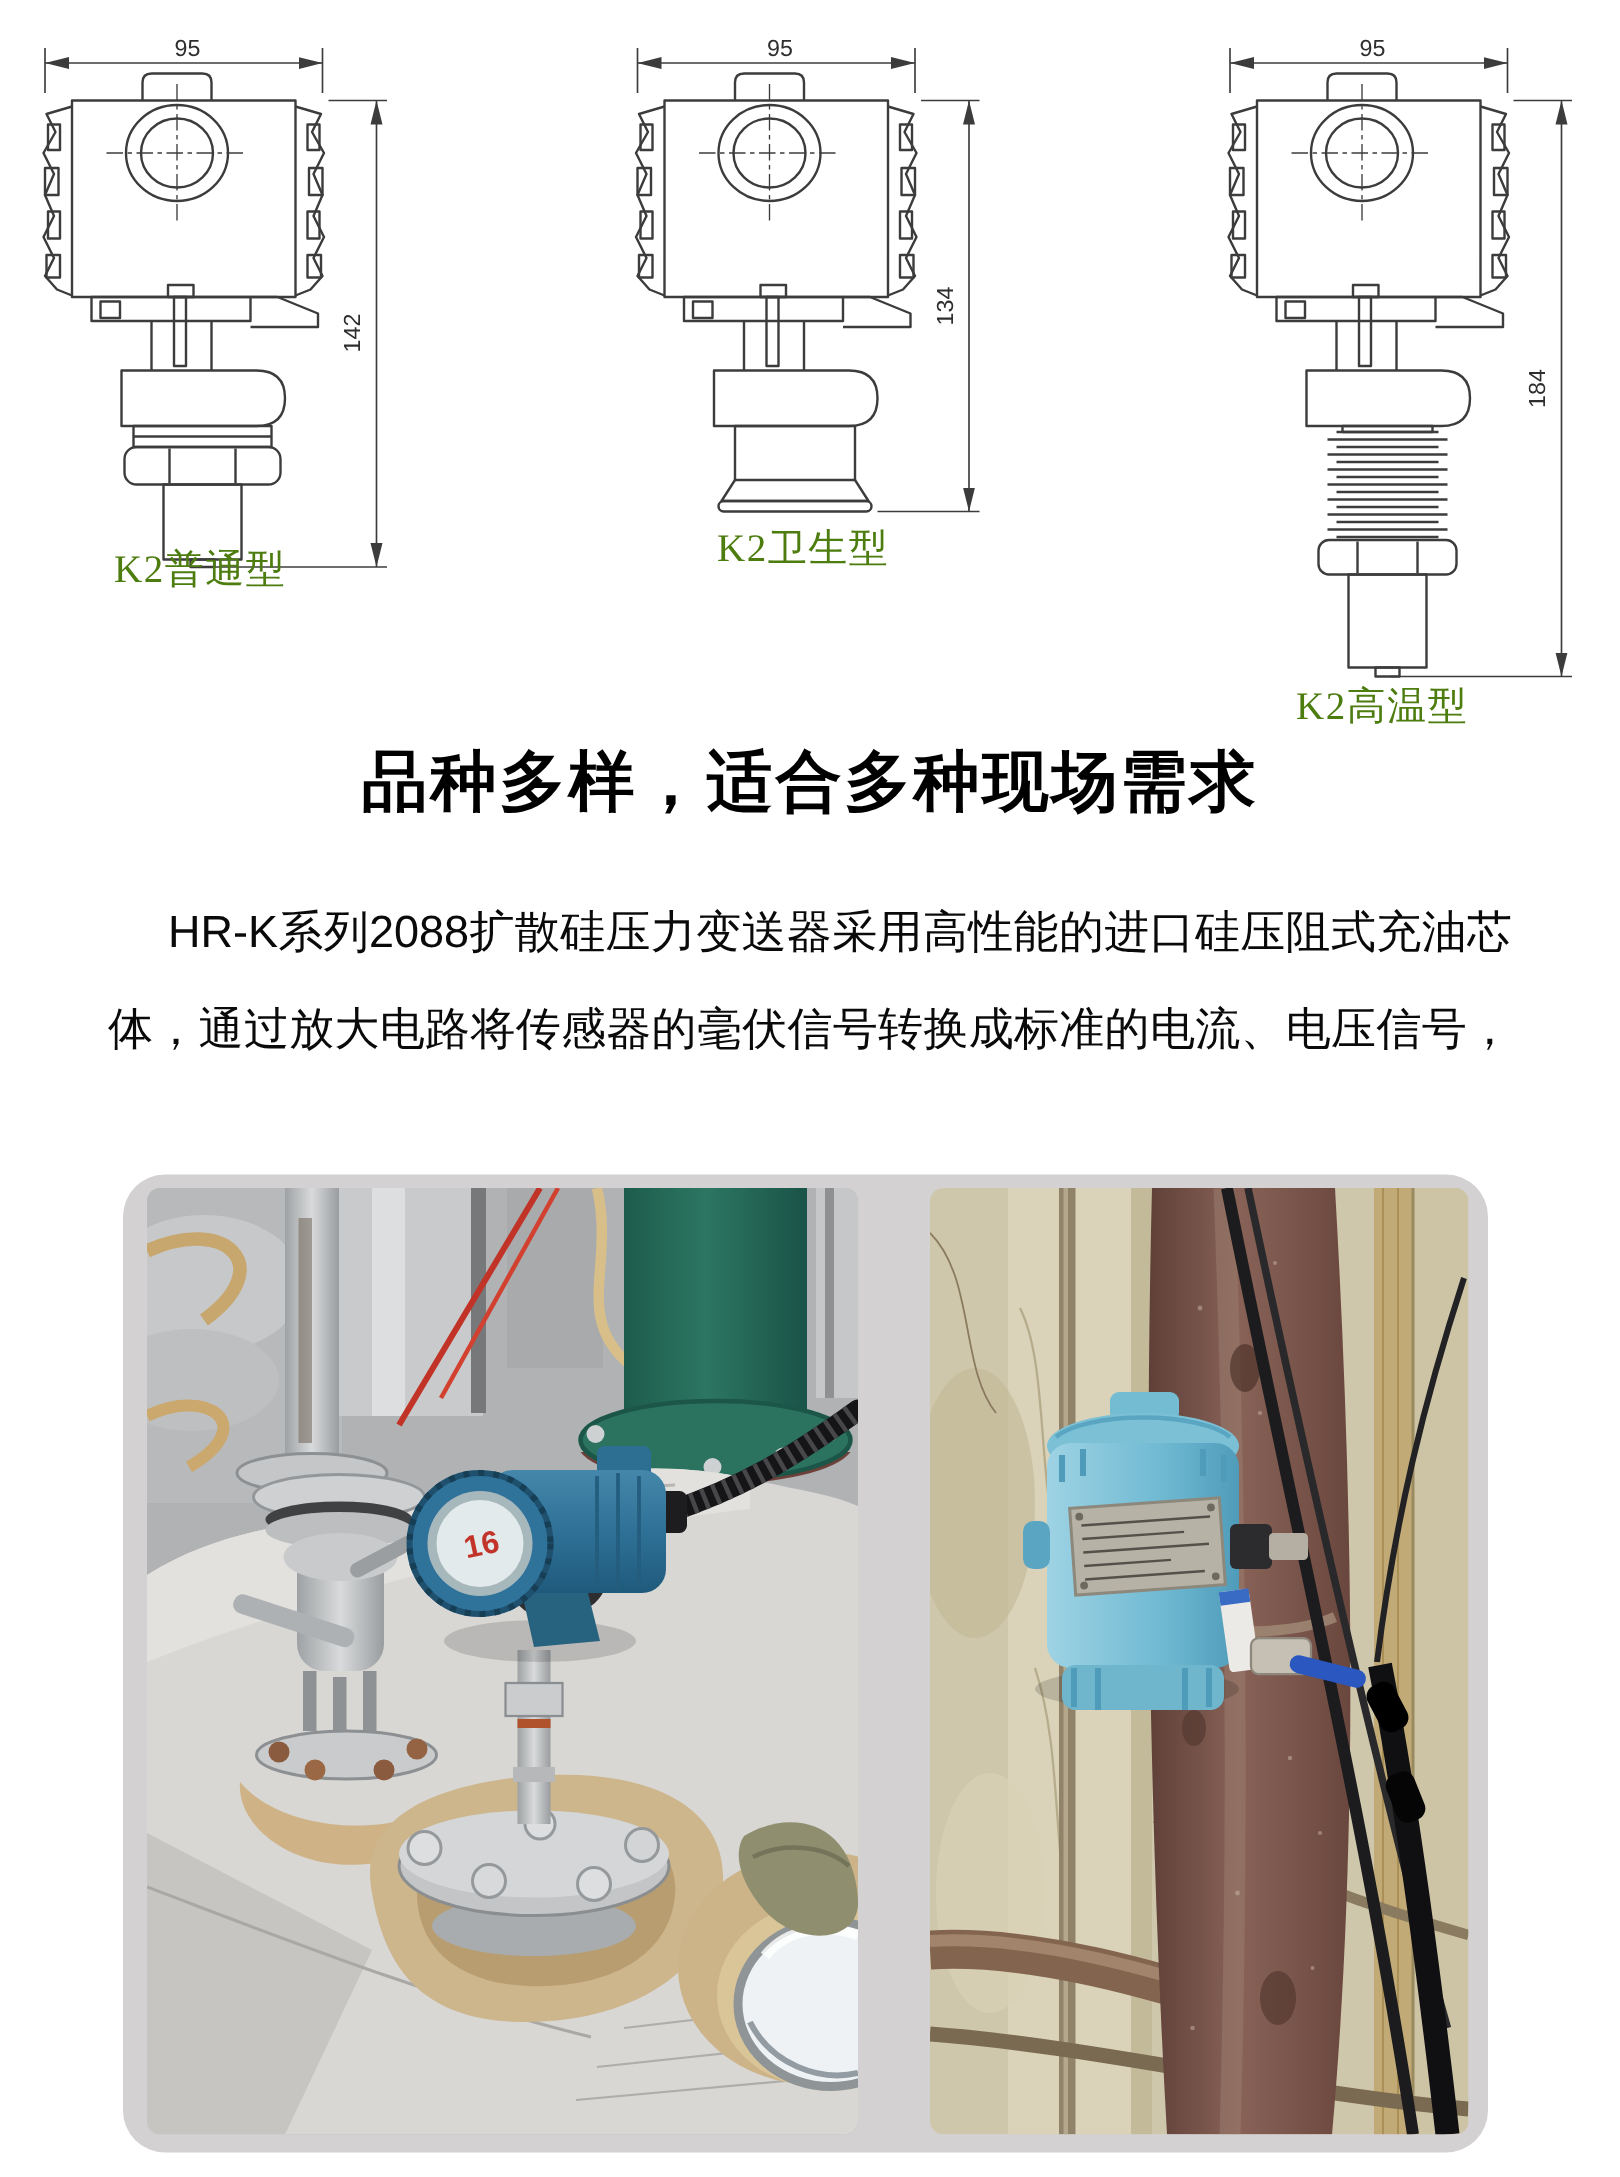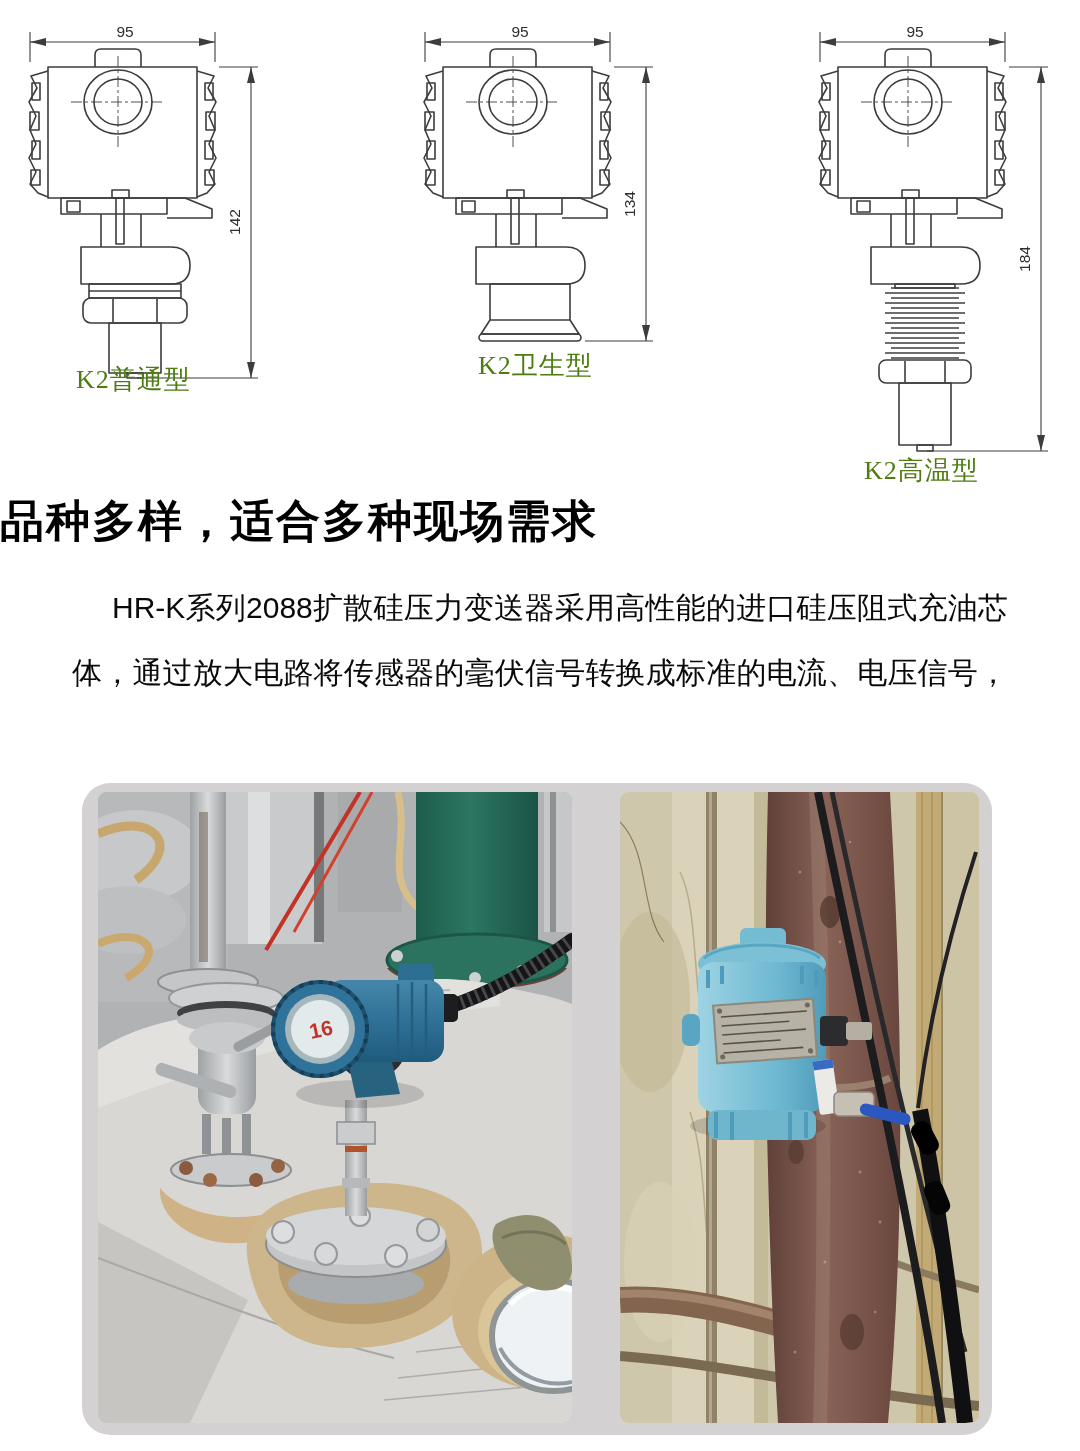--- a/index.html
+++ b/index.html
@@ -14,23 +14,23 @@
   #dwg3{left:805px;top:22px}
   g.ln, g.ln *{fill:none;stroke:#3c3c3c;stroke-width:1.6;stroke-linejoin:round}
   g.dim line{stroke:#3c3c3c;stroke-width:1.1;fill:none}
   g.dim line.dl{marker-start:url(#arr);marker-end:url(#arr)}
   g.dim text{fill:#2e2e2e;stroke:none;font-family:"Liberation Sans",sans-serif;
              font-size:15.5px;font-weight:500}
   .dwg-label{position:absolute;font-family:"Liberation Serif",serif;
              font-size:26px;color:#4d7c0f;letter-spacing:1px;white-space:nowrap}
 
   
-  .heading{position:absolute;left:0;top:492px;width:1080px;text-align:left;
+  .heading{position:absolute;left:0;top:492px;width:1080px;text-align:center;
            font-size:44px;font-weight:bold;letter-spacing:2px;color:#000}
-  .para{position:absolute;left:72px;top:575px;width:936px;font-size:30px;color:#0a0a0a}
+  .para{position:absolute;left:72px;top:589px;width:936px;font-size:30px;color:#0a0a0a}
   .para-line{height:65px;line-height:65px;text-align:justify;text-align-last:justify;
              overflow:hidden}
   .para-line.indent{text-indent:40px}
 
   
   .photo-panel{position:absolute;left:82px;top:783px;width:910px;height:652px;
                background:#d3d1d2;border-radius:28px}
   .photo{position:absolute;top:9px;height:631px;overflow:hidden;border-radius:9px}
   .photo svg{width:100%;height:100%;display:block}
   .photo-left{left:16px;width:474px}

